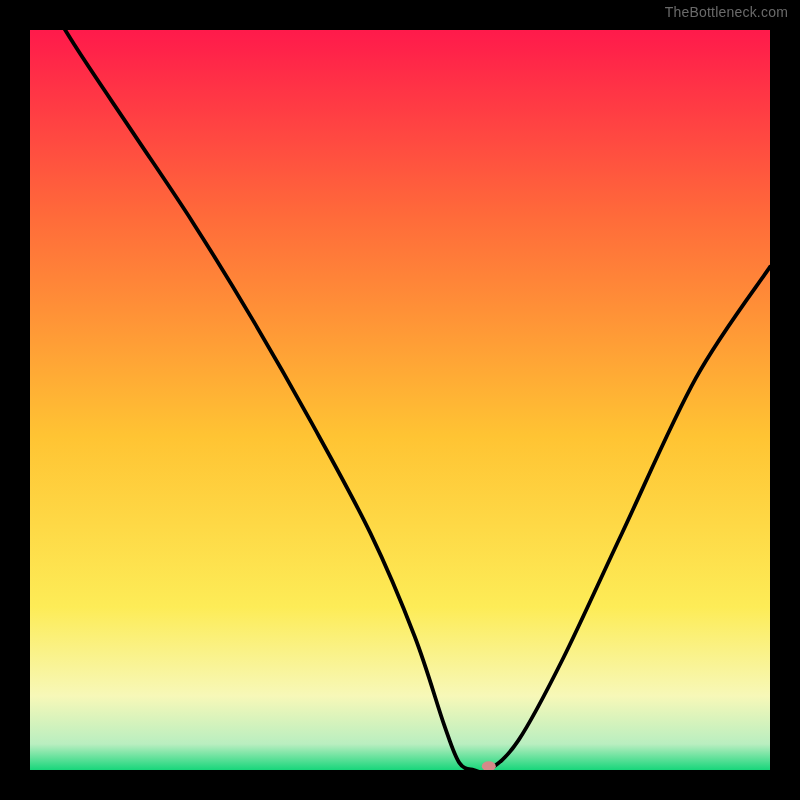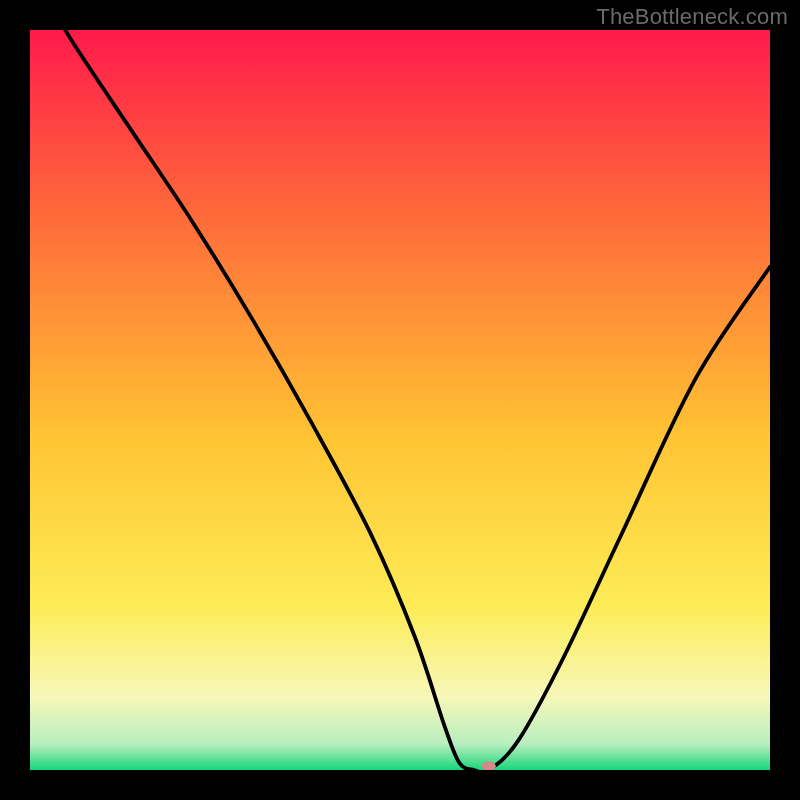--- a/index.html
+++ b/index.html
@@ -15,21 +15,21 @@
     position: relative;
     width: 800px;
     height: 800px;
     background: #000;
   }
   .watermark {
     position: absolute;
     top: 4px;
     right: 12px;
     color: #6a6a6a;
-    font-size: 22px;
+    font-size: 14px;
     font-weight: 500;
     letter-spacing: 0.2px;
     z-index: 5;
   }
   .plot-area {
     position: absolute;
     left: 30px;
     top: 30px;
     width: 740px;
     height: 740px;

